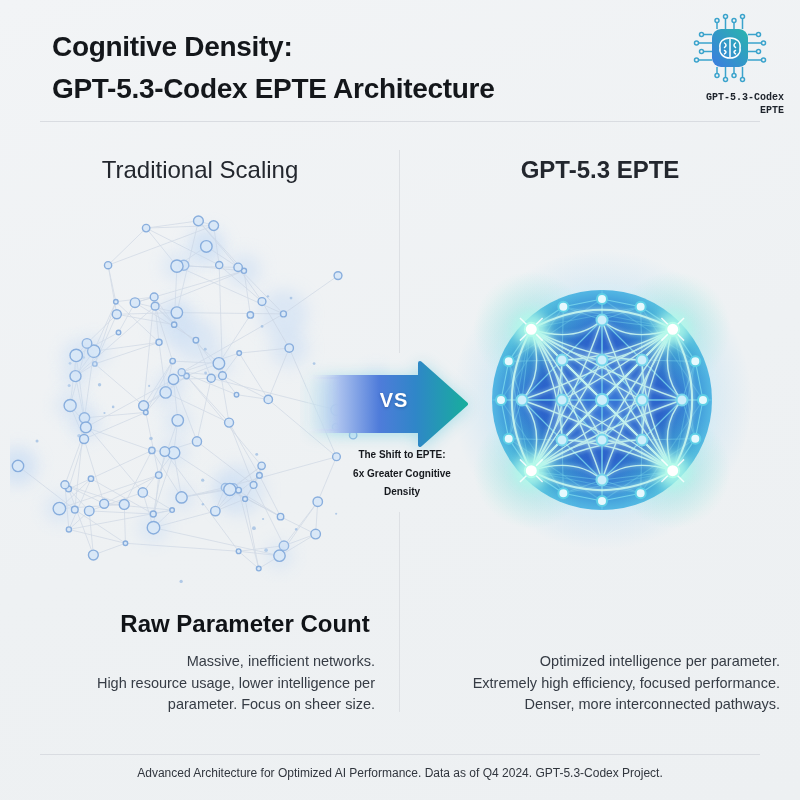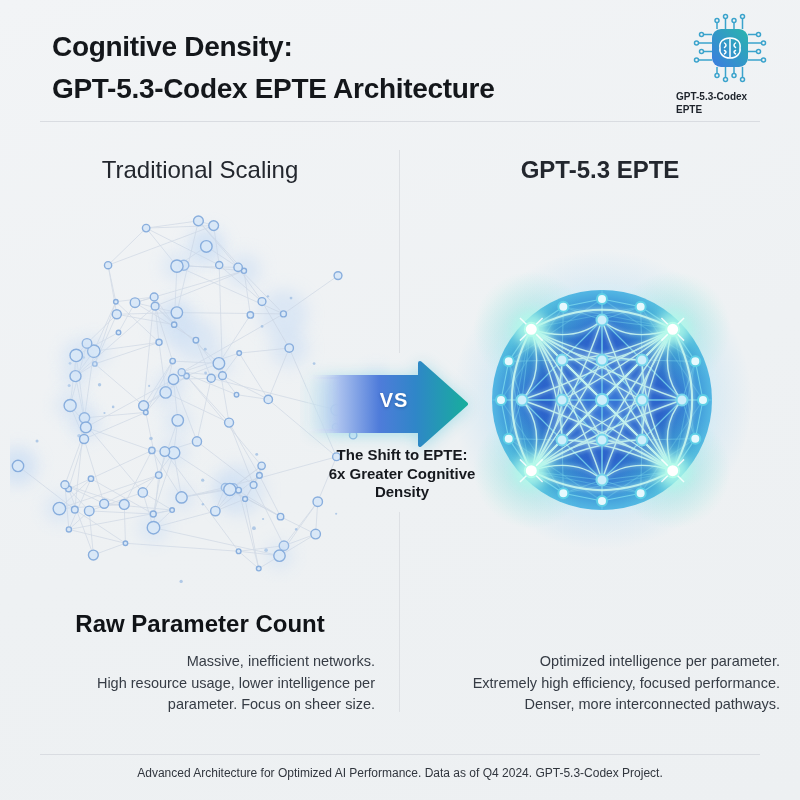--- a/index.html
+++ b/index.html
@@ -10,38 +10,38 @@
     overflow:hidden;
   }
   #infographic{
     position:relative;width:800px;height:800px;
     background:linear-gradient(160deg,#f2f4f6 0%,#eef1f3 55%,#edf0f2 100%);
   }
   .abs{position:absolute;}
   
   .title{left:52px;top:26px;font-size:28px;font-weight:700;color:#14171b;
          line-height:42px;letter-spacing:-0.3px;}
-  .logo{left:676px;top:12px;width:108px;text-align:left;}
+  .logo{left:676px;top:12px;width:108px;text-align:right;font-family:Liberation Mono, monospace;}
   .logo-label{font-size:10px;font-weight:700;color:#1d232b;line-height:12px;margin-top:1px;}
   .hdivider{height:1px;background:#d9dce1;}
   .vdivider{width:1px;background:#dde0e4;}
   
   .col-heading{top:156px;width:400px;text-align:center;font-size:24px;color:#23272e;}
   .col-heading.left{left:0;font-weight:400;}
   .col-heading.right{left:400px;font-weight:700;}
   
   .vs-label{left:354px;top:389px;width:80px;text-align:center;
             font-size:20px;font-weight:700;color:#ffffff;letter-spacing:1px;
             text-shadow:0 1px 3px rgba(20,50,110,.40);}
   .vs-caption{left:307px;top:446px;width:190px;text-align:center;
-              font-size:15px;font-weight:700;color:#16191e;line-height:18.5px;
+              font-size:10px;font-weight:700;color:#16191e;line-height:18.5px;
               white-space:pre-line;}
   
   .caption-title{top:610px;width:400px;text-align:center;font-size:24px;
-                 font-weight:700;color:#101317;}
+                 font-weight:700;color:#101317;padding-left:45px;}
   .caption-body{top:651px;text-align:right;font-size:14.5px;color:#363c45;
                 line-height:21.5px;white-space:pre-line;}
   
   .footer-text{left:0;top:766px;width:800px;text-align:center;
                font-size:12px;color:#31363e;}
 </style>
 </head>
 <body>
 
 <div id="infographic">

